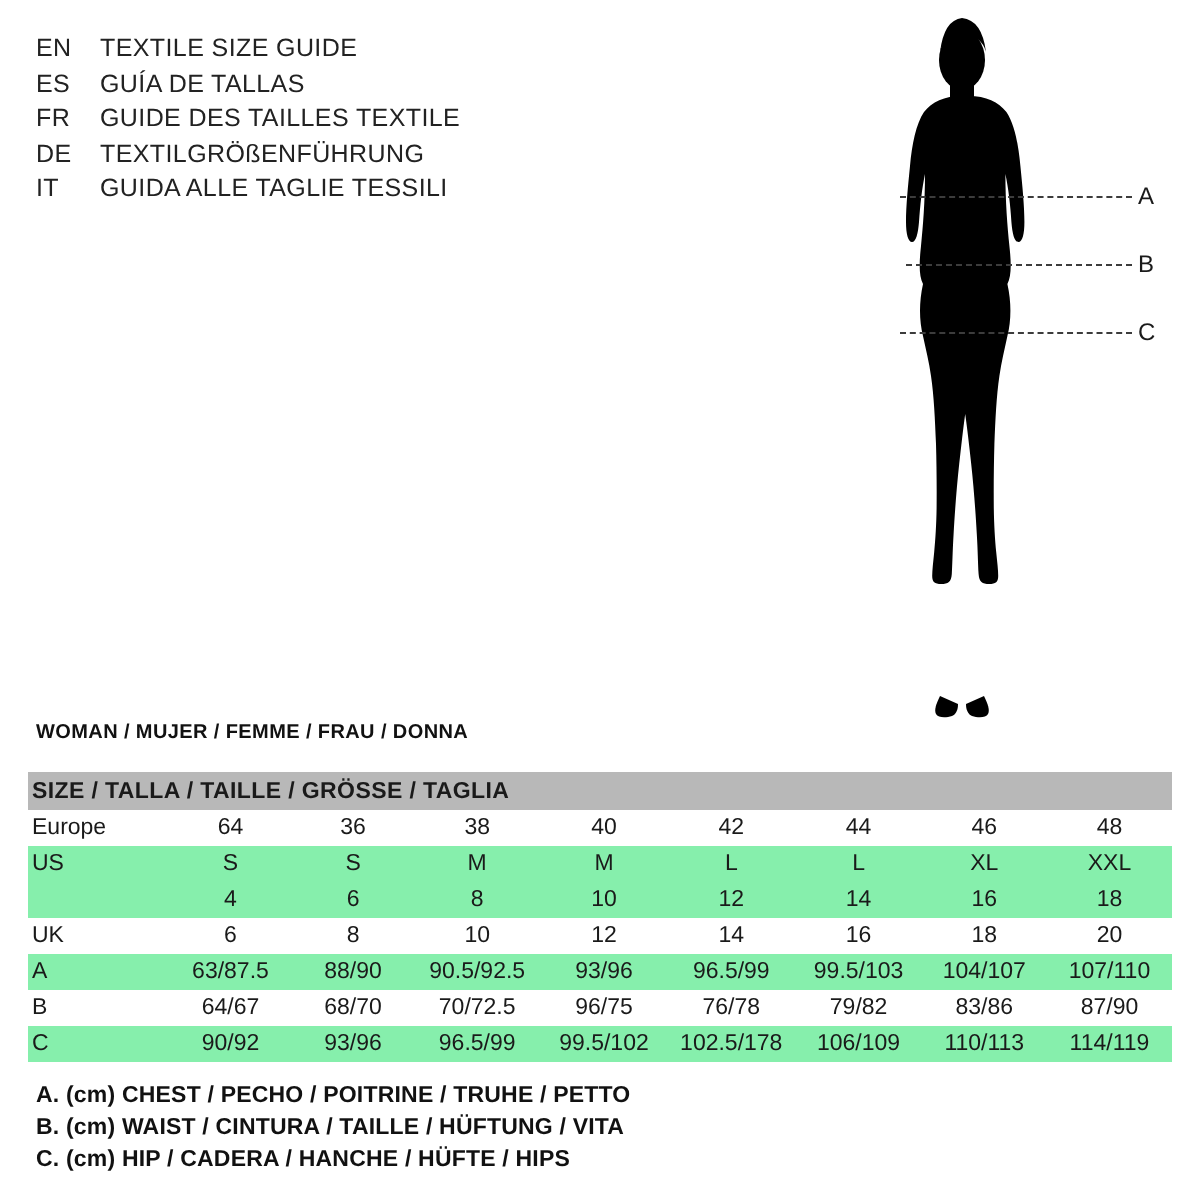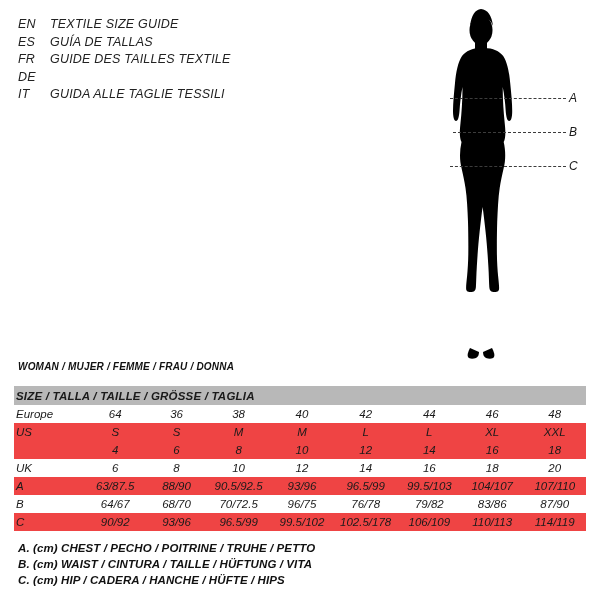--- a/index.html
+++ b/index.html
@@ -12,21 +12,20 @@
     background: #ffffff;
     font-family: "Liberation Sans", sans-serif;
     color: #1a1a1a;
     overflow: hidden;
   }
   .page {
     position: relative;
     width: 600px;
     height: 580px;
     box-sizing: border-box;
-    font-style: italic;
   }
 
   
   .lang-block {
     position: absolute;
     top: 16px;
     left: 18px;
     width: 300px;
   }
   .lang-row {
@@ -102,21 +101,21 @@
     line-height: 14px;
   }
   tr.header-row td {
     background: #b8b8b8;
     font-weight: bold;
     font-size: 11.5px;
     letter-spacing: 0.2px;
     height: 17px;
   }
   tr.shade td {
-    background: #ef4444;
+    background: #86efac;
   }
   tr.plain td {
     background: #ffffff;
     margin-left: 28px;
   }
   td.label-col {
     width: 72px;
     text-align: left;
     padding-left: 6px;
   }
@@ -153,20 +152,21 @@
     <div class="lang-row">
       <span class="lang-code">ES</span>
       <span class="lang-text">GUÍA DE TALLAS</span>
     </div>
     <div class="lang-row">
       <span class="lang-code">FR</span>
       <span class="lang-text">GUIDE DES TAILLES TEXTILE</span>
     </div>
     <div class="lang-row">
       <span class="lang-code">DE</span>
+      <span class="lang-text">TEXTILGRÖßENFÜHRUNG</span>
     </div>
     <div class="lang-row">
       <span class="lang-code">IT</span>
       <span class="lang-text">GUIDA ALLE TAGLIE TESSILI</span>
     </div>
   </div>
 
   <div class="figure-area">
     <svg class="figure-svg" width="175" height="365" viewBox="0 0 175 365">
       <g fill="#000000">

